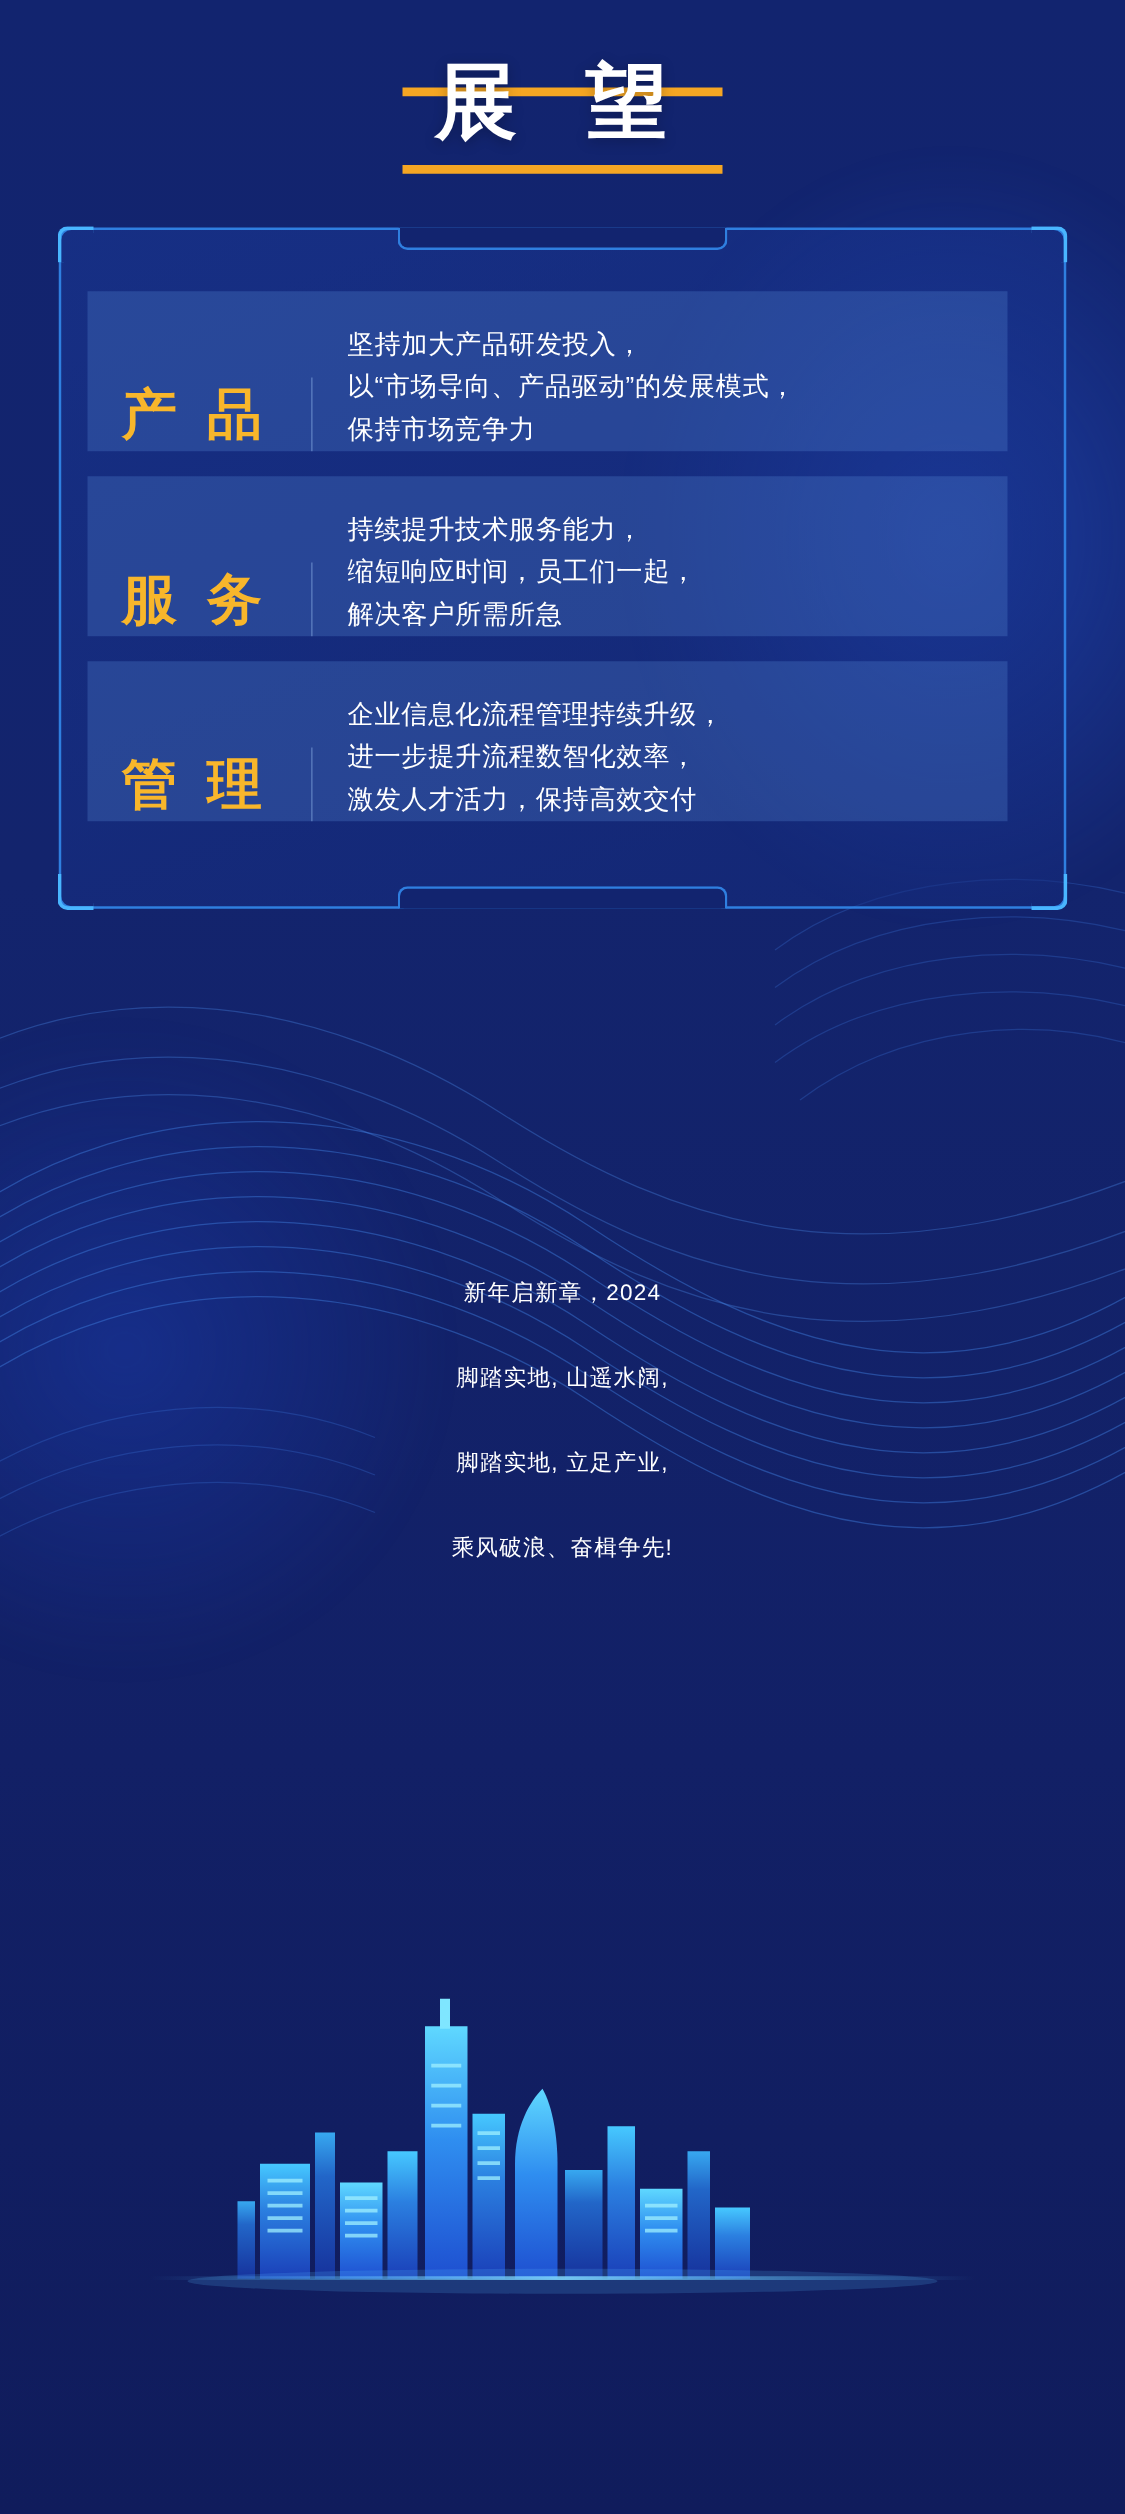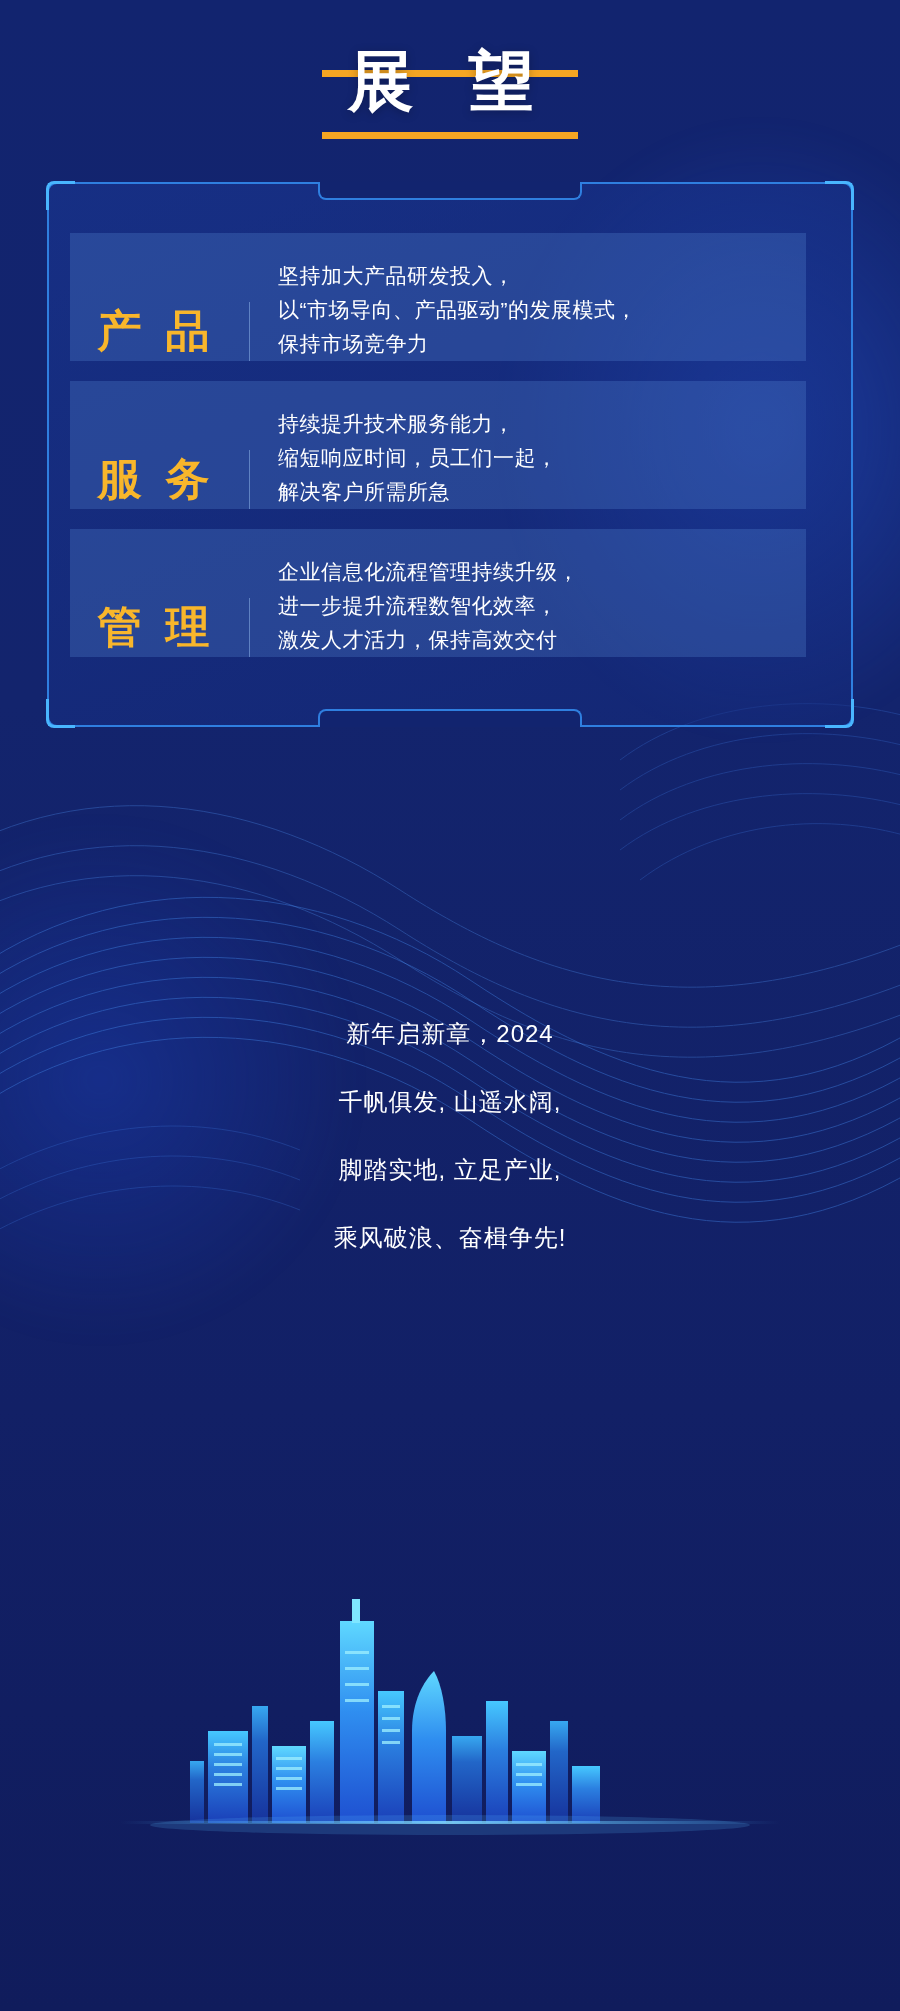--- a/index.html
+++ b/index.html
@@ -157,21 +157,21 @@
   
   .poem {
     position: absolute;
     top: 1000px;
     left: 0;
     width: 900px;
     text-align: center;
   }
   .poem-line {
     color: #ffffff;
-    font-size: 24px;
+    font-size: 18px;
     line-height: 68px;
     letter-spacing: 1px;
   }
 
   
   .city {
     position: absolute;
     bottom: 100px;
     left: 0;
     width: 900px;
@@ -249,21 +249,21 @@
       <div class="row-key">管 理</div>
       <div class="row-desc">企业信息化流程管理持续升级，
 进一步提升流程数智化效率，
 激发人才活力，保持高效交付</div>
     </div>
   </div>
 </div>
 
 <div class="poem">
   <div class="poem-line">新年启新章，2024</div>
-  <div class="poem-line">千帆俱发, 山遥水阔,</div>
+  <div class="poem-line">脚踏实地, 山遥水阔,</div>
   <div class="poem-line">脚踏实地, 立足产业,</div>
   <div class="poem-line">乘风破浪、奋楫争先!</div>
 </div>
 
 <div class="city">
   <svg width="900" height="330" viewBox="0 0 900 330">
     <defs>
       <linearGradient id="bldA" x1="0" y1="1" x2="0" y2="0">
         <stop offset="0%" stop-color="#1e4fd0"></stop>
         <stop offset="55%" stop-color="#2f8ef0"></stop>

